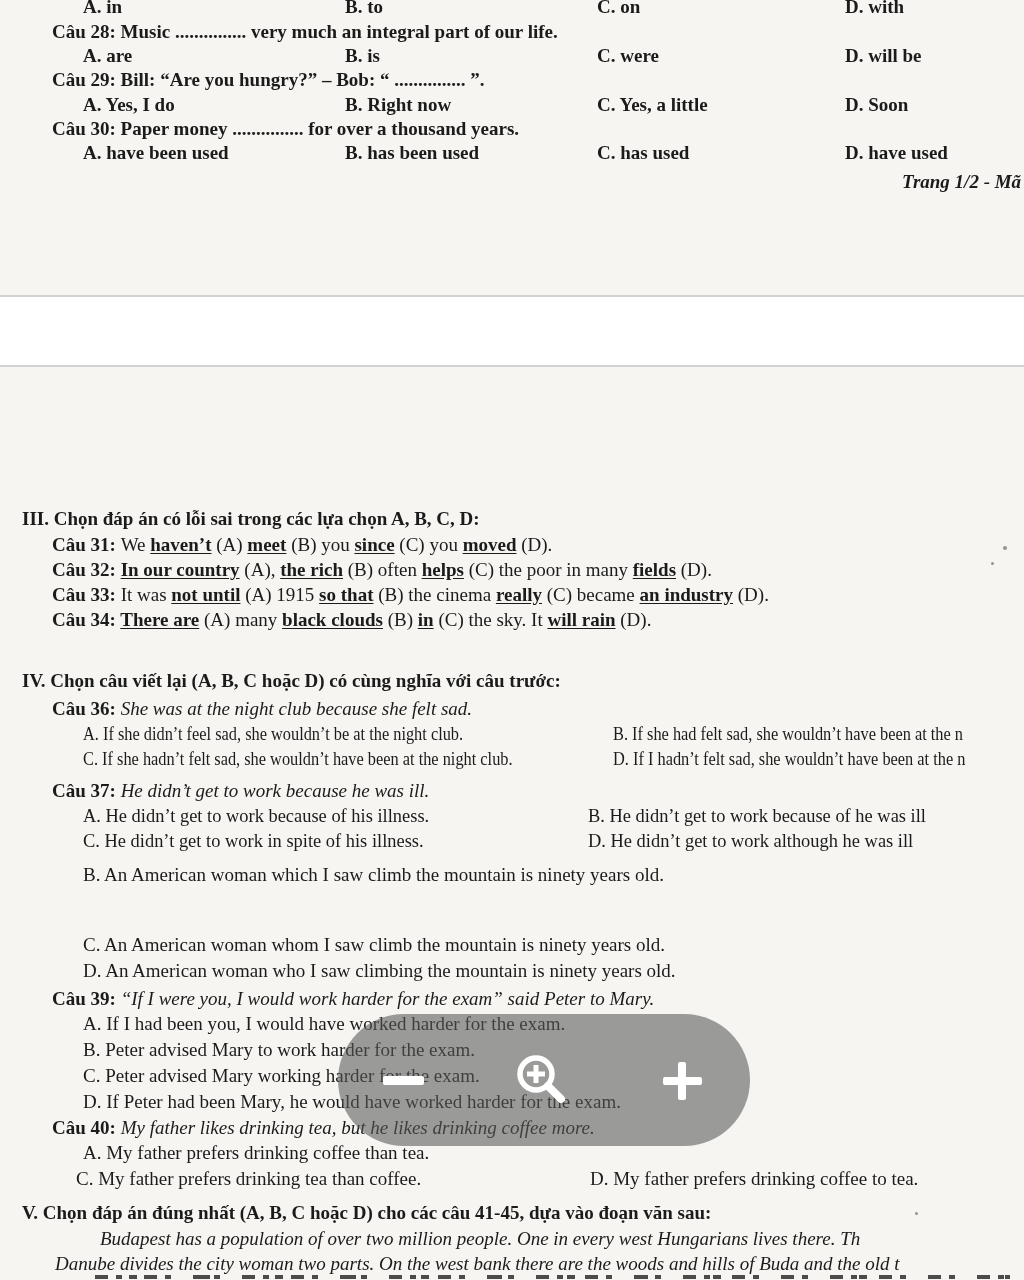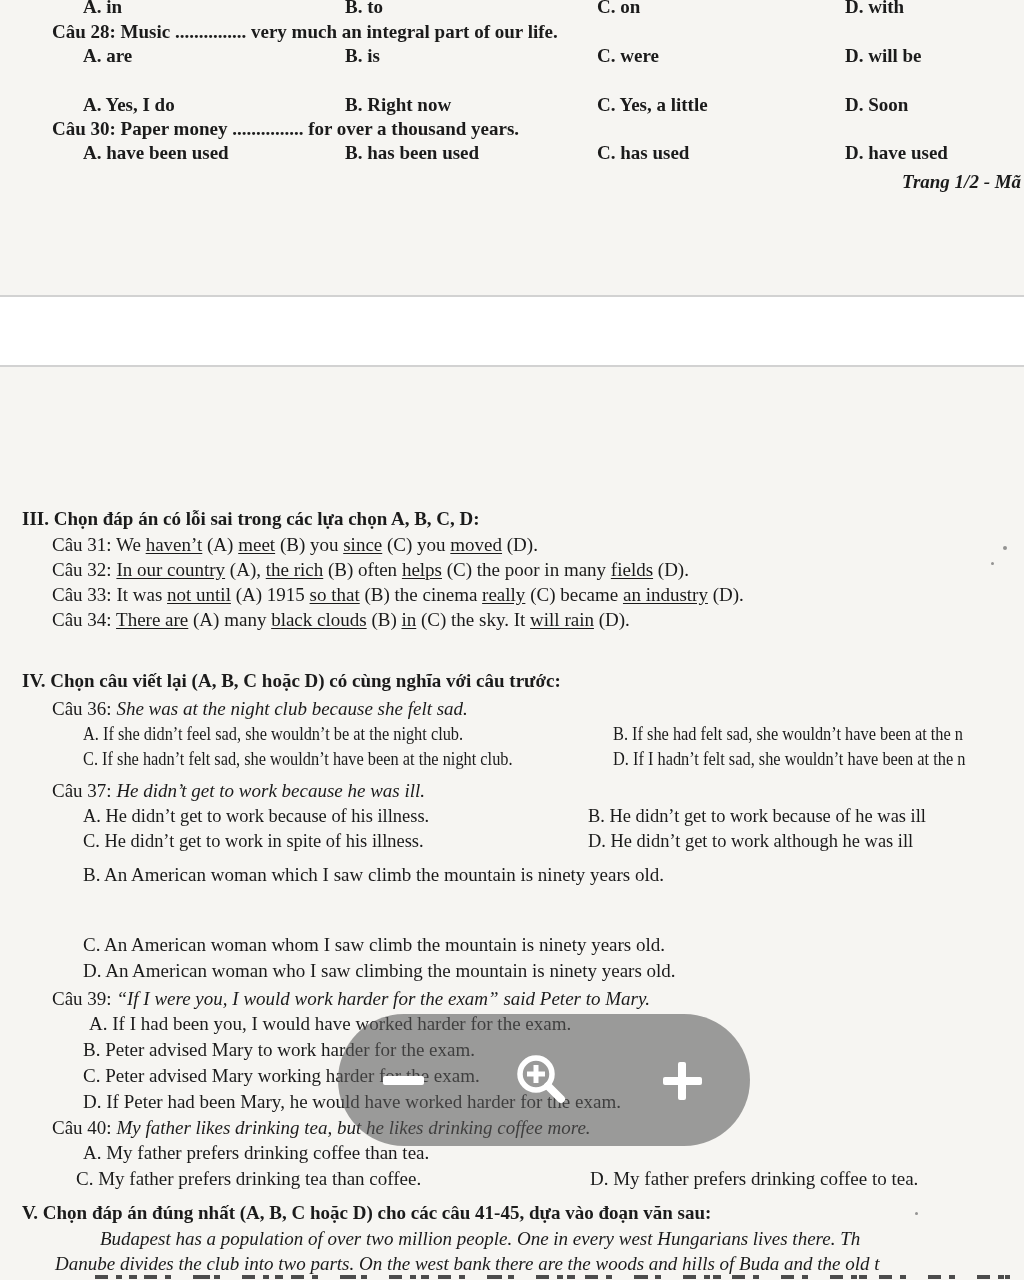--- a/index.html
+++ b/index.html
@@ -6,23 +6,23 @@
   html,body { background:#ffffff; }
   .screen {
     position:relative; width:1024px; height:1280px;
     background:#f6f5f2; overflow:hidden;
     font-family:"Liberation Serif", serif;
     color:#1b1b1b;
   }
   .line { position:absolute; white-space:nowrap; font-size:19px; line-height:24px; }
   .bold { font-weight:700; }
   .it   { font-style:italic; }
-  .b { font-weight:400; }
+  .b { font-weight:700; }
   .i { font-style:italic;text-align:center; }
-  .u { text-decoration:underline; text-underline-offset:2px; }
+  .u { text-decoration:underline; text-underline-offset:2px;font-weight:bold; }
   .cond { transform:scaleX(.86); transform-origin:0 50%; }
   .cond37 { transform:scaleX(.97); transform-origin:0 50%; }
 
   .page-gap {
     position:absolute; left:0; top:295px; width:1024px; height:72px;
     background:#ffffff;
     border-top:2px solid #d2d2d2; border-bottom:2px solid #d2d2d2;
   }
   .speck { position:absolute; background:#6a6a6a; border-radius:50%; opacity:.7; }
 
@@ -55,20 +55,21 @@
   <div class="line bold" style="top:-5px;left:345px">B. to</div>
   <div class="line bold" style="top:-5px;left:597px">C. on</div>
   <div class="line bold" style="top:-5px;left:845px">D. with</div>
 
   <div class="line bold" style="top:20px;left:52px">Câu 28: Music ............... very much an integral part of our life.</div>
   <div class="line bold" style="top:44px;left:83px">A. are</div>
   <div class="line bold" style="top:44px;left:345px">B. is</div>
   <div class="line bold" style="top:44px;left:597px">C. were</div>
   <div class="line bold" style="top:44px;left:845px">D. will be</div>
 
+  <div class="line bold" style="top:68px;left:52px">Câu 29: Bill: “Are you hungry?” – Bob: “ ............... ”.</div>
   <div class="line bold" style="top:93px;left:83px">A. Yes, I do</div>
   <div class="line bold" style="top:93px;left:345px">B. Right now</div>
   <div class="line bold" style="top:93px;left:597px">C. Yes, a little</div>
   <div class="line bold" style="top:93px;left:845px">D. Soon</div>
 
   <div class="line bold" style="top:117px;left:52px">Câu 30: Paper money ............... for over a thousand years.</div>
   <div class="line bold" style="top:141px;left:83px">A. have been used</div>
   <div class="line bold" style="top:141px;left:345px">B. has been used</div>
   <div class="line bold" style="top:141px;left:597px">C. has used</div>
   <div class="line bold" style="top:141px;left:845px">D. have used</div>
@@ -99,33 +100,33 @@
   <div class="line cond37" style="top:804px;left:83px">A. He didn’t get to work because of his illness.</div>
   <div class="line cond37" style="top:804px;left:588px">B. He didn’t get to work because of  he was ill</div>
   <div class="line cond37" style="top:829px;left:83px">C. He didn’t get to work in spite of his illness.</div>
   <div class="line cond37" style="top:829px;left:588px">D. He didn’t get to work although he was ill</div>
 
   <div class="line" style="top:863px;left:83px">B. An American woman which I saw climb the mountain is ninety years old.</div>
   <div class="line" style="top:933px;left:83px">C. An American woman whom I saw climb the mountain is ninety years old.</div>
   <div class="line" style="top:959px;left:83px">D. An American woman who I saw climbing the mountain is ninety years old.</div>
 
   <div class="line" style="top:987px;left:52px"><span class="b">Câu 39: </span><span class="i">“If I were you, I would work harder for the exam” said Peter to Mary.</span></div>
-  <div class="line" style="top:1012px;left:89px">A. If I had been you, I would  have worked harder for the exam.</div>
+  <div class="line" style="top:1012px;left:83px">A. If I had been you, I would  have worked harder for the exam.</div>
   <div class="line" style="top:1038px;left:83px">B. Peter advised Mary to work harder for the exam.</div>
   <div class="line" style="top:1064px;left:83px">C. Peter advised Mary working harder for the exam.</div>
   <div class="line" style="top:1090px;left:83px">D. If Peter had been Mary, he would  have worked harder for the exam.</div>
 
   <div class="line" style="top:1116px;left:52px"><span class="b">Câu 40: </span><span class="i">My father likes drinking tea, but he likes drinking coffee more.</span></div>
   <div class="line" style="top:1141px;left:83px">A. My father prefers drinking coffee than tea.</div>
   <div class="line" style="top:1167px;left:76px">C. My father prefers drinking tea than coffee.</div>
   <div class="line" style="top:1167px;left:590px">D. My father prefers drinking coffee to tea.</div>
 
   <div class="line bold" style="top:1201px;left:22px">V. Chọn đáp án đúng nhất (A, B, C hoặc D) cho các câu 41-45, dựa vào đoạn văn sau:</div>
   <div class="line it" style="top:1227px;left:100px">Budapest has a population of over two million people. One in every west Hungarians lives there. Th</div>
-  <div class="line it" style="top:1252px;left:55px">Danube divides the club into two parts. On the west bank there are the woods and hills of Buda and the old t</div>
+  <div class="line it" style="top:1252px;left:55px">Danube divides the city woman two parts. On the west bank there are the woods and hills of Buda and the old t</div>
 
   <div class="clipped-strip"></div>
 
   <div class="zoom-pill"></div>
 
   <button class="zbtn" style="left:353px;top:1031px;width:100px;height:100px">
     <span class="minus-bar" style="left:30px;top:45px"></span>
   </button>
 
   <button class="zbtn" style="left:486px;top:1024px;width:100px;height:100px">

